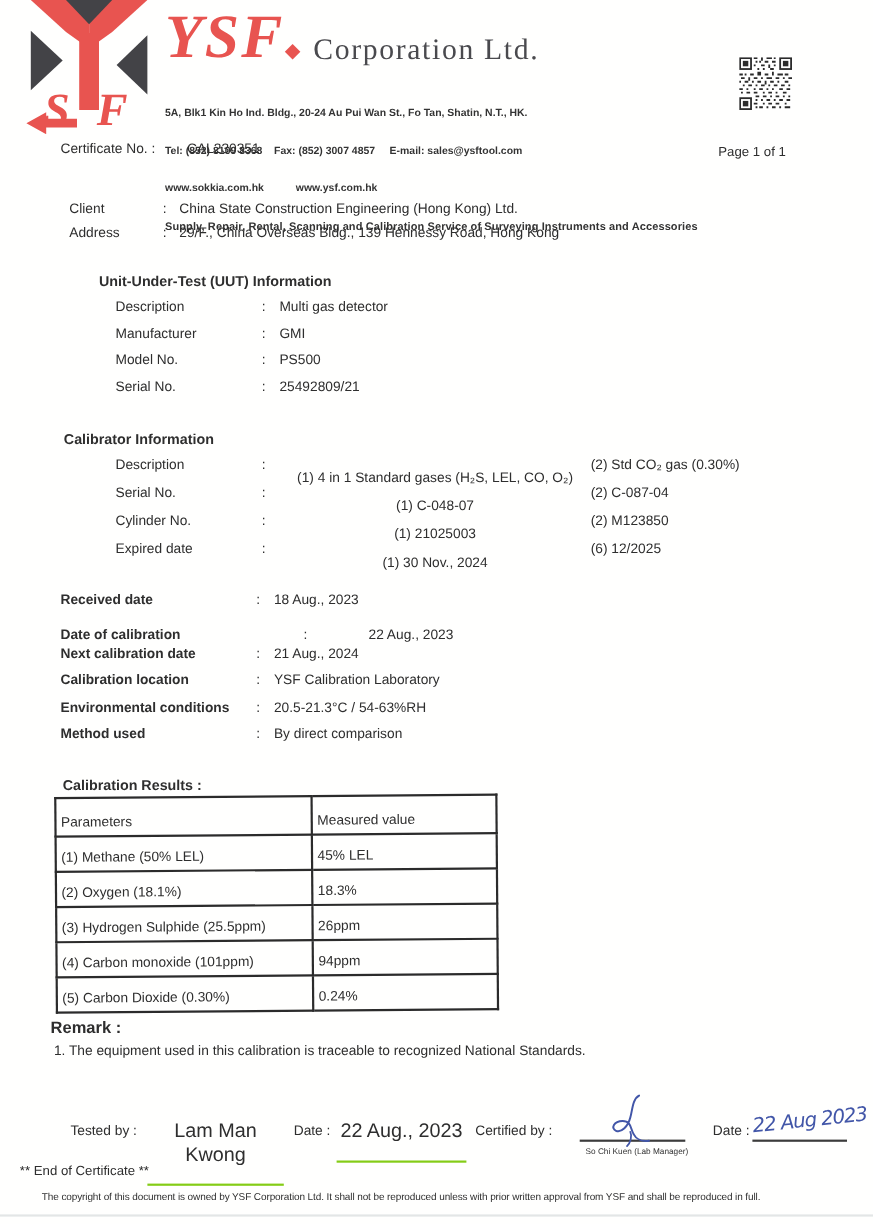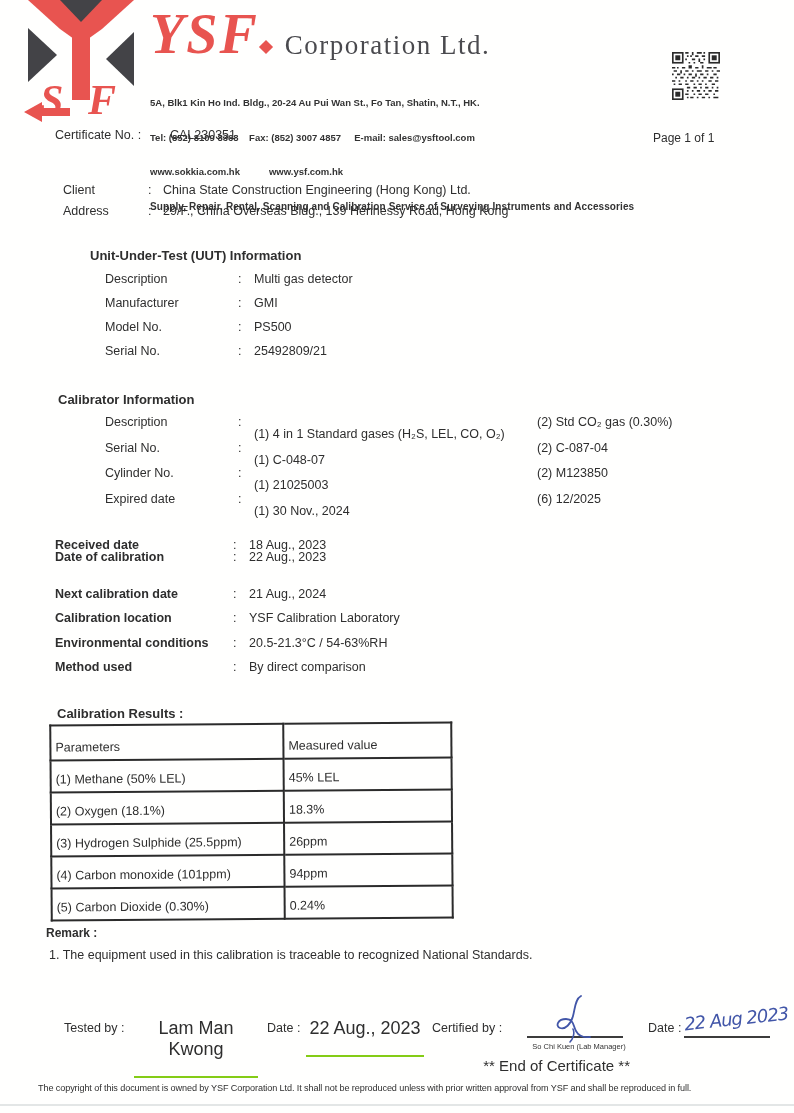--- a/index.html
+++ b/index.html
@@ -36,21 +36,21 @@
 
   .doc-title {
     position:absolute; left:60px; top:152px; font-size:17.5px; font-weight:bold;
     letter-spacing:0.3px; border-bottom:3px solid #2a2a2a; padding-bottom:2px;
   }
 
   
   .kvrow { position:absolute; display:flex; font-size:12.5px; line-height:15px; }
   .kvrow .lbl { flex:0 0 auto; }
   .kvrow .col { flex:0 0 auto; }
-  .kvrow .val { flex:0 0 auto; }
+  .kvrow .val { flex:0 0 auto;text-align:center; }
 
   .client-row .lbl { width:85px; }
   .client-row .col { width:15px; }
 
   .sec-head { position:absolute; font-size:13px; font-weight:bold; }
 
   .uut-row .lbl, .cal-row .lbl { width:133px; }
   .uut-row .col, .cal-row .col { width:16px; }
   .cal-row .v1 { width:283px;margin-top:12px; }
 
@@ -64,37 +64,37 @@
     font-size:12.5px;
   }
   .results-table td, .results-table th {
     border:2px solid #2b2b2b; vertical-align:bottom; text-align:left;
     padding:0 0 5px 4px; font-weight:normal;
   }
   .results-table .c1 { width:233px; }
   .results-table .hrow td { height:35px; }
   .results-table .drow td { height:32px; }
 
-  .remark-head { position:absolute; left:46px; top:926px; font-size:12px; font-weight:bold; }
+  .remark-head { position:absolute; left:46px; top:926px; font-size:15px; font-weight:bold; }
   .remark-text { position:absolute; left:49px; top:948px; font-size:12.5px; }
 
   
   .sig-label { position:absolute; font-size:12.5px; }
   .uline { position:absolute; border-bottom:2px solid #84cc16; text-align:center; font-size:18px; padding-bottom:16px; }
   .sig-area { position:absolute; left:527px; top:997px; width:96px; height:41px; border-bottom:2px solid #3c3c3c; }
   .sig-svg { position:absolute; left:18px; top:-4px; width:60px; height:50px; }
   .certifier { position:absolute; left:520px; top:1042px; width:118px; text-align:center; font-size:7.5px; color:#333; }
   .hand-date {
     position:absolute; left:684px; top:1008px; color:#4256a8; font-style:italic;
     font-size:18px; letter-spacing:-1px; transform:rotate(-6deg); white-space:nowrap;
     font-family:"DejaVu Sans", sans-serif;
   }
   .hand-uline { position:absolute; left:684px; top:1016px; width:86px; height:22px; border-bottom:2px solid #3c3c3c; }
 
-  .end-text { position:absolute; left:0; top:1057px; width:630px; text-align:right; padding-left:18px; font-size:15px; }
+  .end-text { position:absolute; left:0; top:1057px; width:630px; text-align:left; padding-left:18px; font-size:12px; }
   .copyright { position:absolute; left:38px; top:1083px; width:748px; font-size:9.1px; color:#2f2f2f; white-space:nowrap; letter-spacing:-0.1px; }
   .bottom-strip { position:absolute; left:0; top:1104px; width:794px; height:2px; background:#e3e6e6; }
 </style>
 </head>
 <body>
 
 <div class="page">
 
   <svg class="logo" viewBox="0 0 118 122" aria-hidden="true">
     <polygon points="6,0 46,0 59,17 59,44 38,29" fill="#e85450"></polygon>
@@ -216,21 +216,21 @@
     <span class="col">:</span>
     <span class="val v1">(1) 30 Nov., 2024</span>
     <span class="val">(6) 12/2025</span>
   </div>
 
   <div class="kvrow det-row" style="left:55px; top:538px;">
     <span class="lbl">Received date</span>
     <span class="col">:</span>
     <span class="val">18 Aug., 2023</span>
   </div>
-  <div class="kvrow det-row" style="left:55px; top:550px;">
+  <div class="kvrow det-row" style="left:55px; top:570px;gap:43px;">
     <span class="lbl">Date of calibration</span>
     <span class="col">:</span>
     <span class="val">22 Aug., 2023</span>
   </div>
   <div class="kvrow det-row" style="left:55px; top:587px;">
     <span class="lbl">Next calibration date</span>
     <span class="col">:</span>
     <span class="val">21 Aug., 2024</span>
   </div>
   <div class="kvrow det-row" style="left:55px; top:611px;">

